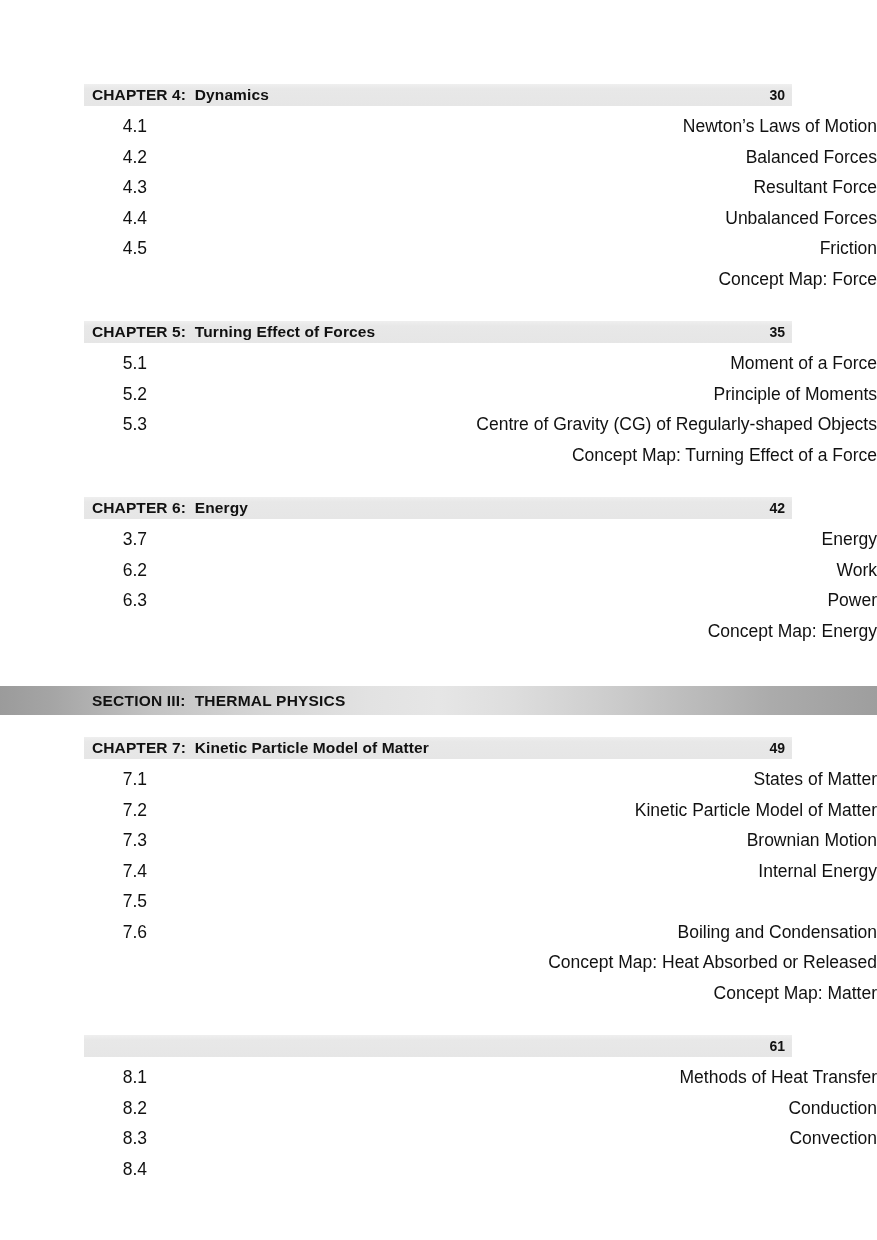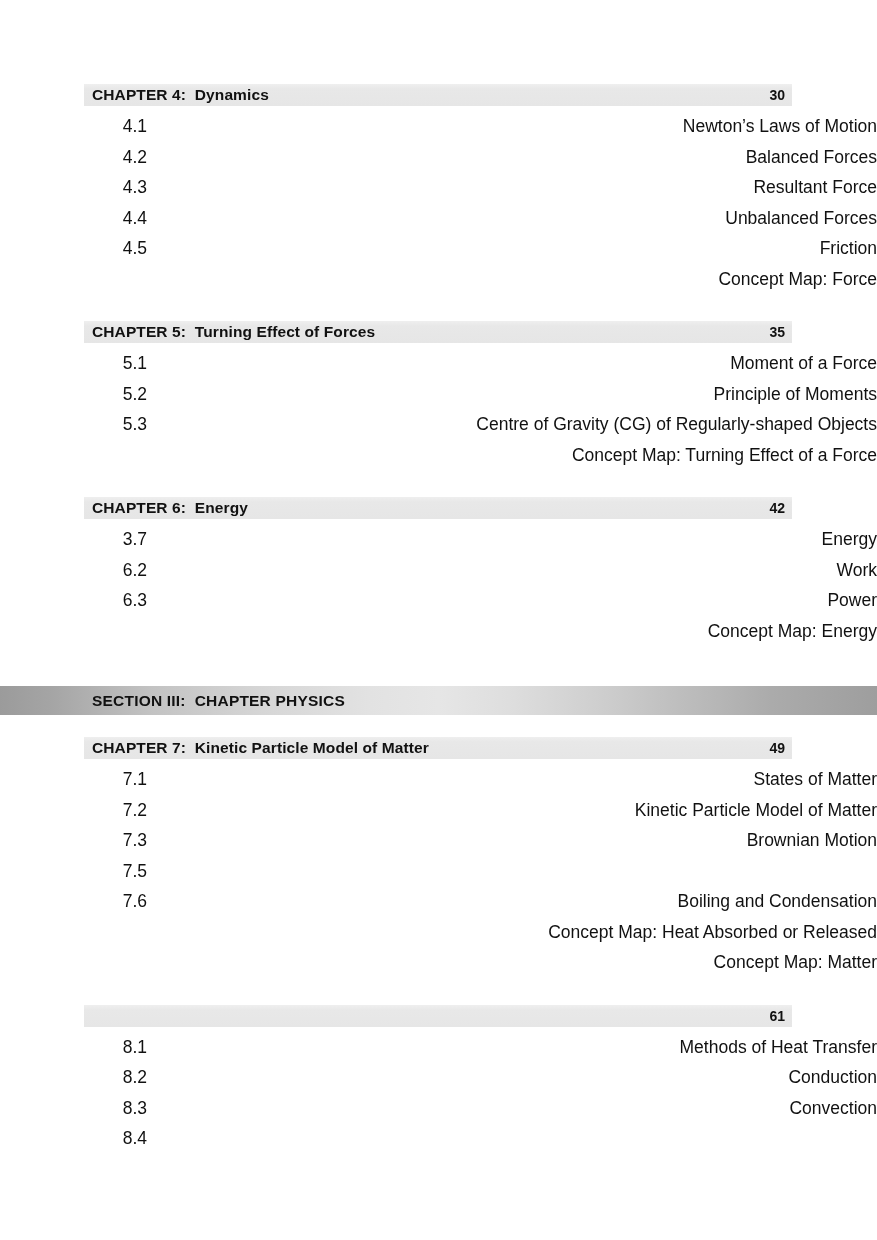--- a/index.html
+++ b/index.html
@@ -152,32 +152,33 @@
       </div>
       <div class="gap-after-chapter"></div>
       <ul class="entries">
         <li class="entry"><span class="num">3.7</span><span class="label">Energy</span></li>
         <li class="entry"><span class="num">6.2</span><span class="label">Work</span></li>
         <li class="entry"><span class="num">6.3</span><span class="label">Power</span></li>
         <li class="entry plain"><span class="label">Concept Map: Energy</span></li>
       </ul>
       <div class="gap-before-section"></div>
       <div class="section-band">
-        <span class="section-text">SECTION III:  CHAPTER PHYSICS</span>
+        <span class="section-text">SECTION III:  THERMAL PHYSICS</span>
       </div>
       <div class="gap-after-section"></div>
       <div class="chapter-bar">
         <span class="chapter-title">CHAPTER 7:  Kinetic Particle Model of Matter</span>
         <span class="chapter-page">49</span>
       </div>
       <div class="gap-after-chapter"></div>
       <ul class="entries">
         <li class="entry"><span class="num">7.1</span><span class="label">States of Matter</span></li>
         <li class="entry"><span class="num">7.2</span><span class="label">Kinetic Particle Model of Matter</span></li>
         <li class="entry"><span class="num">7.3</span><span class="label">Brownian Motion</span></li>
+        <li class="entry"><span class="num">7.4</span><span class="label">Internal Energy</span></li>
         <li class="entry"><span class="num">7.5</span></li>
         <li class="entry"><span class="num">7.6</span><span class="label">Boiling and Condensation</span></li>
         <li class="entry plain"><span class="label">Concept Map: Heat Absorbed or Released</span></li>
         <li class="entry plain"><span class="label">Concept Map: Matter</span></li>
       </ul>
       <div class="gap-block"></div>
       <div class="chapter-bar">
         <span class="chapter-page">61</span>
       </div>
       <div class="gap-after-chapter"></div>

